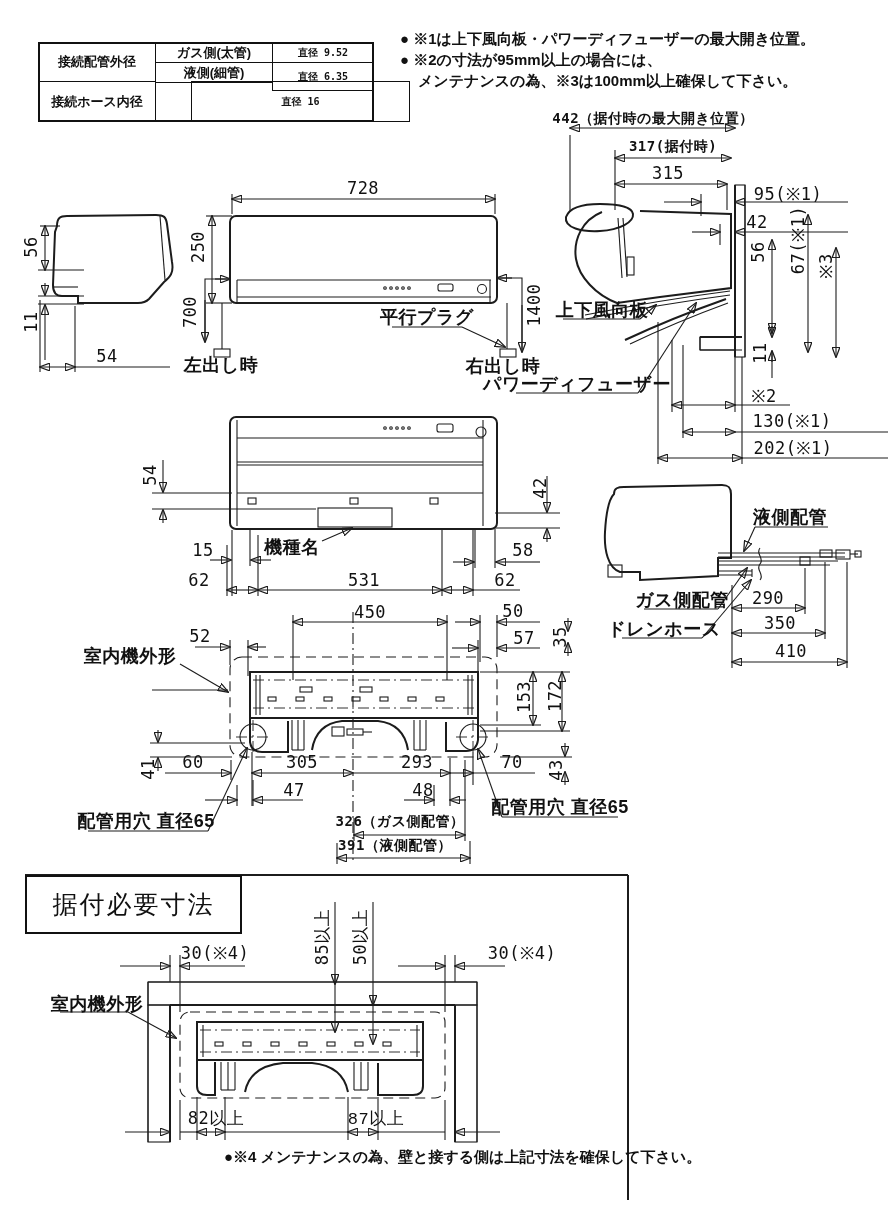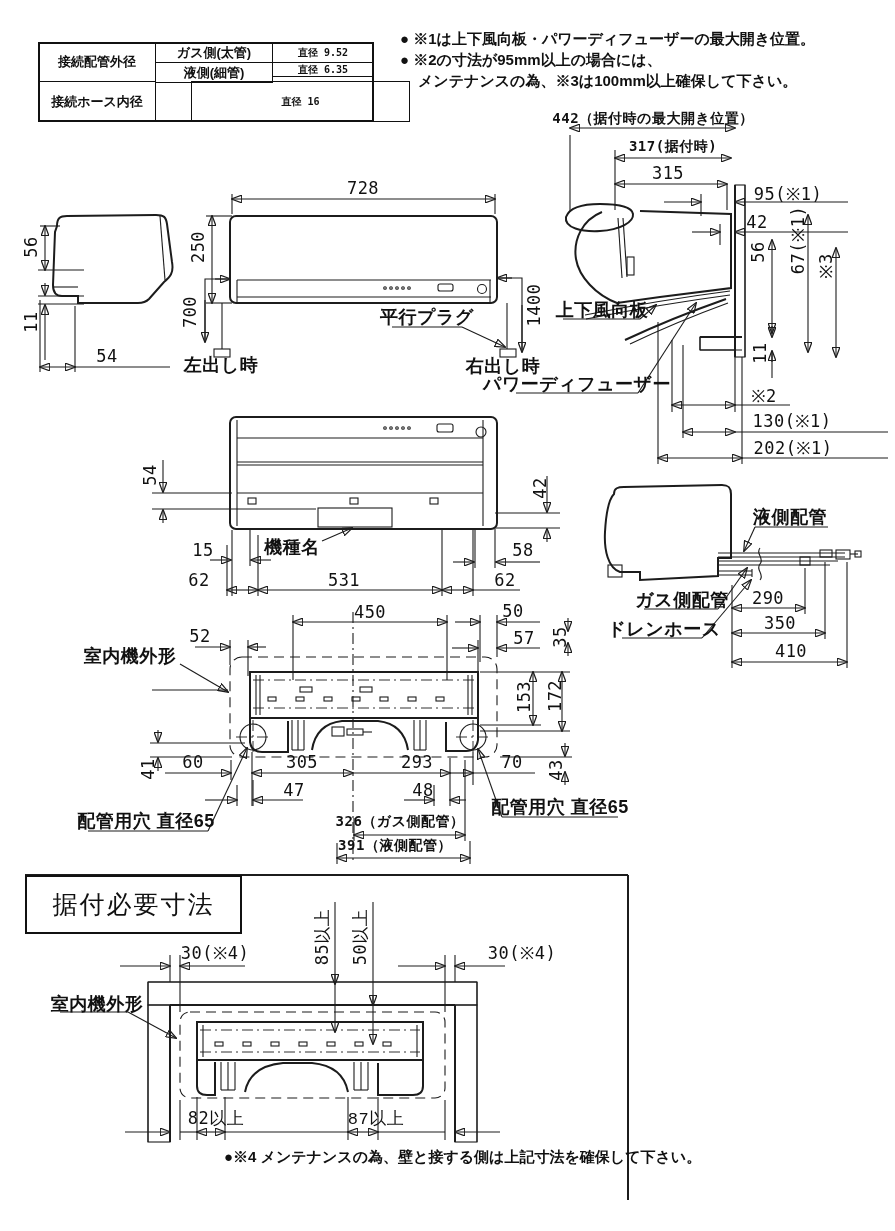--- a/index.html
+++ b/index.html
@@ -453,21 +453,21 @@
   <line x1="378" y1="1132" x2="445" y2="1132"></line>
   <line x1="500" y1="1132" x2="455" y2="1132" marker-end="url(#ar)"></line>
 </g>
 </svg>
 
 <div id="spec">
   <div class="cell" style="left:-2px;top:-2px;width:118px;height:40px;">接続配管外径</div>
   <div class="cell" style="left:115px;top:-2px;width:118px;height:21px;">ガス側(太管)</div>
   <div class="cell cnum" style="left:232px;top:-2px;width:102px;height:21px;">直径 9.52</div>
   <div class="cell" style="left:115px;top:18px;width:118px;height:21px;">液側(細管)</div>
-  <div class="cell cnum" style="left:232px;top:18px;width:102px;height:15px;">直径 6.35</div>
+  <div class="cell cnum" style="left:232px;top:18px;width:102px;height:29px;">直径 6.35</div>
   <div class="cell" style="left:-2px;top:37px;width:118px;height:41px;">接続ホース内径</div>
   <div class="cell cnum" style="left:115px;top:37px;width:219px;height:41px;margin-left:36px;">直径 16</div>
 </div>
 
 <div class="lbl L note" style="left:400px;top:30px;">● ※1は上下風向板・パワーディフューザーの最大開き位置。</div>
 <div class="lbl L note" style="left:400px;top:51px;">● ※2の寸法が95mm以上の場合には、</div>
 <div class="lbl L note" style="left:418px;top:72px;">メンテナンスの為、※3は100mm以上確保して下さい。</div>
 
 <div class="lbl rot num" style="left:31px;top:247px;">56</div>
 <div class="lbl rot num" style="left:31px;top:322px;">11</div>
@@ -493,21 +493,21 @@
 <div class="lbl num" style="left:764px;top:395px;">※2</div>
 <div class="lbl num" style="left:792px;top:420px;">130(※1)</div>
 <div class="lbl num" style="left:793px;top:447px;">202(※1)</div>
 <div class="lbl jp2" style="left:566px;top:310px;margin-left:36px;">上下風向板</div>
 <div class="lbl jp2" style="left:577px;top:384px;">パワーディフューザー</div>
 
 <div class="lbl rot num" style="left:150px;top:475px;">54</div>
 <div class="lbl rot num" style="left:540px;top:488px;">42</div>
 <div class="lbl num" style="left:203px;top:550px;">15</div>
 <div class="lbl num" style="left:199px;top:580px;">62</div>
-<div class="lbl num" style="left:344px;top:580px;">531</div>
+<div class="lbl num" style="left:364px;top:580px;">531</div>
 <div class="lbl num" style="left:505px;top:580px;">62</div>
 <div class="lbl num" style="left:523px;top:550px;">58</div>
 <div class="lbl jp2" style="left:292px;top:547px;">機種名</div>
 
 <div class="lbl jp2" style="left:790px;top:517px;">液側配管</div>
 <div class="lbl jp2" style="left:682px;top:600px;">ガス側配管</div>
 <div class="lbl jp2" style="left:664px;top:629px;">ドレンホース</div>
 <div class="lbl num" style="left:768px;top:598px;">290</div>
 <div class="lbl num" style="left:780px;top:623px;">350</div>
 <div class="lbl num" style="left:791px;top:651px;">410</div>

